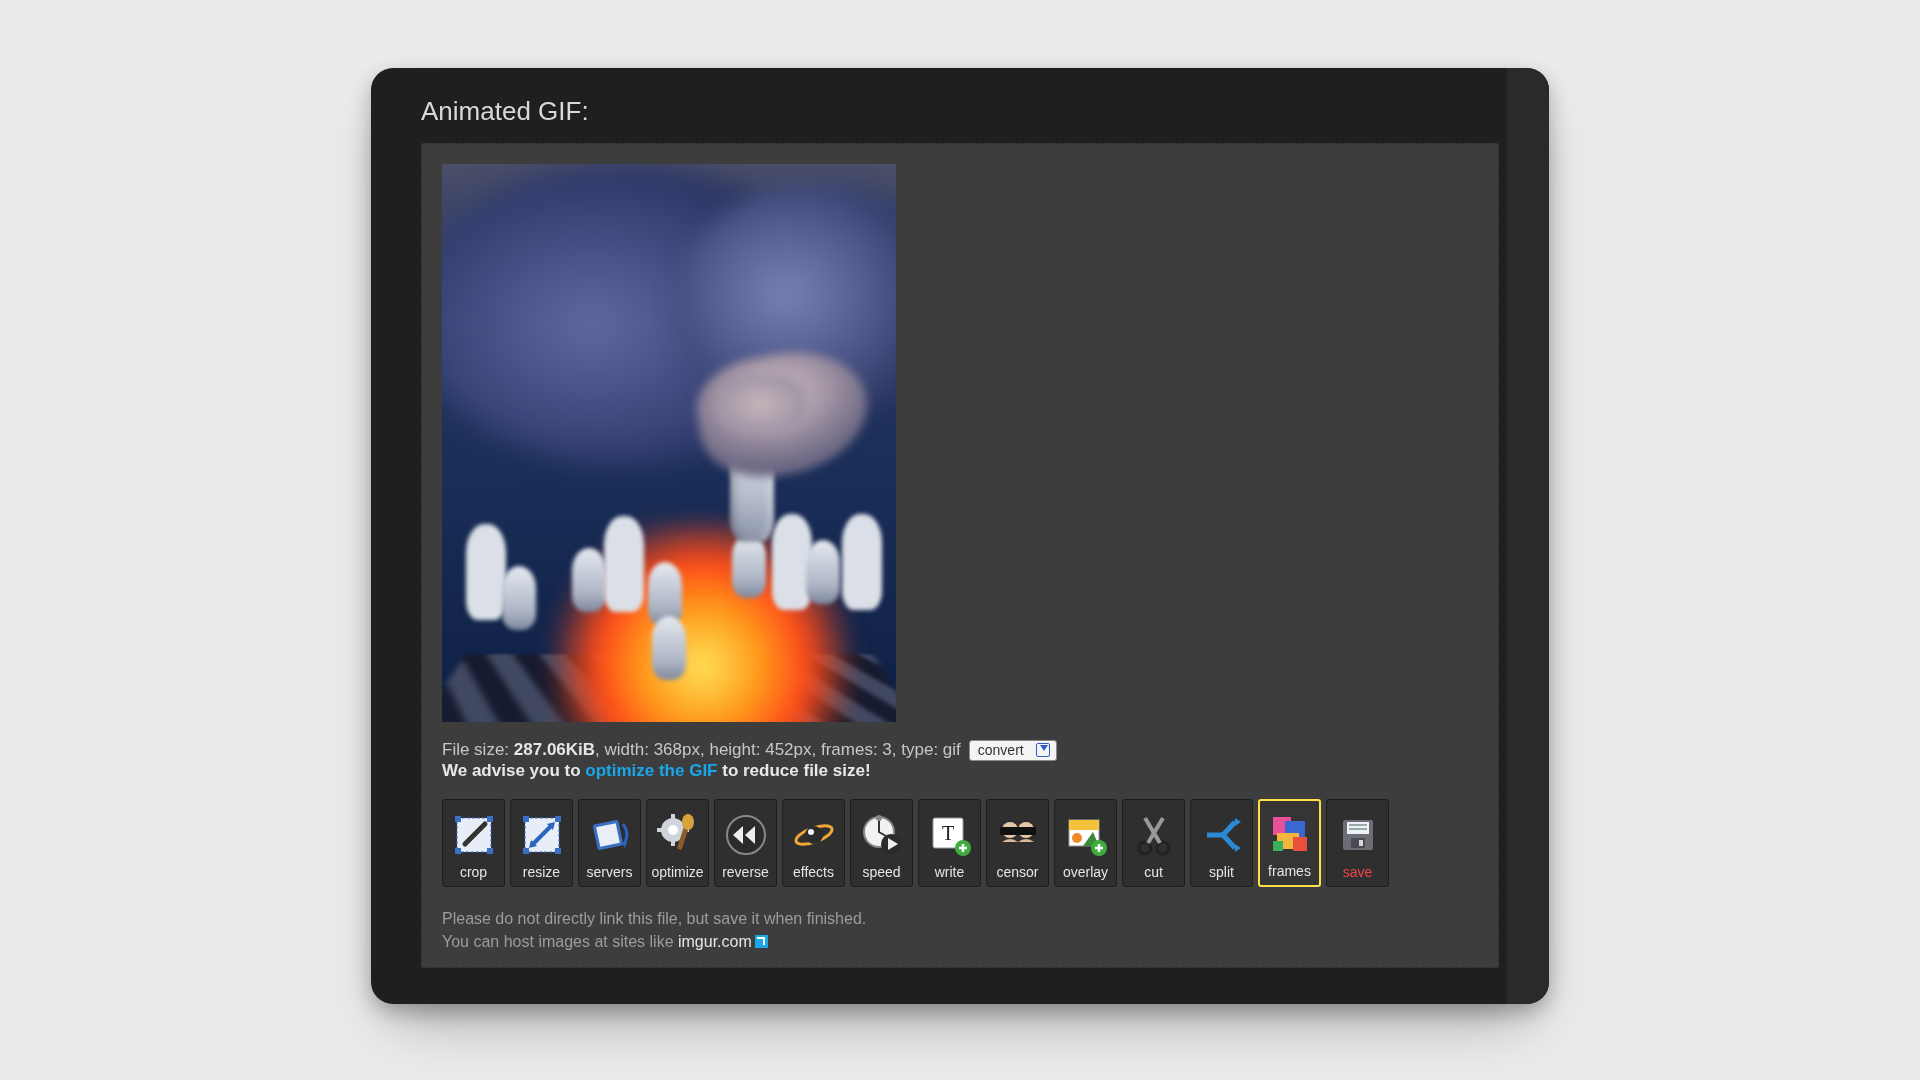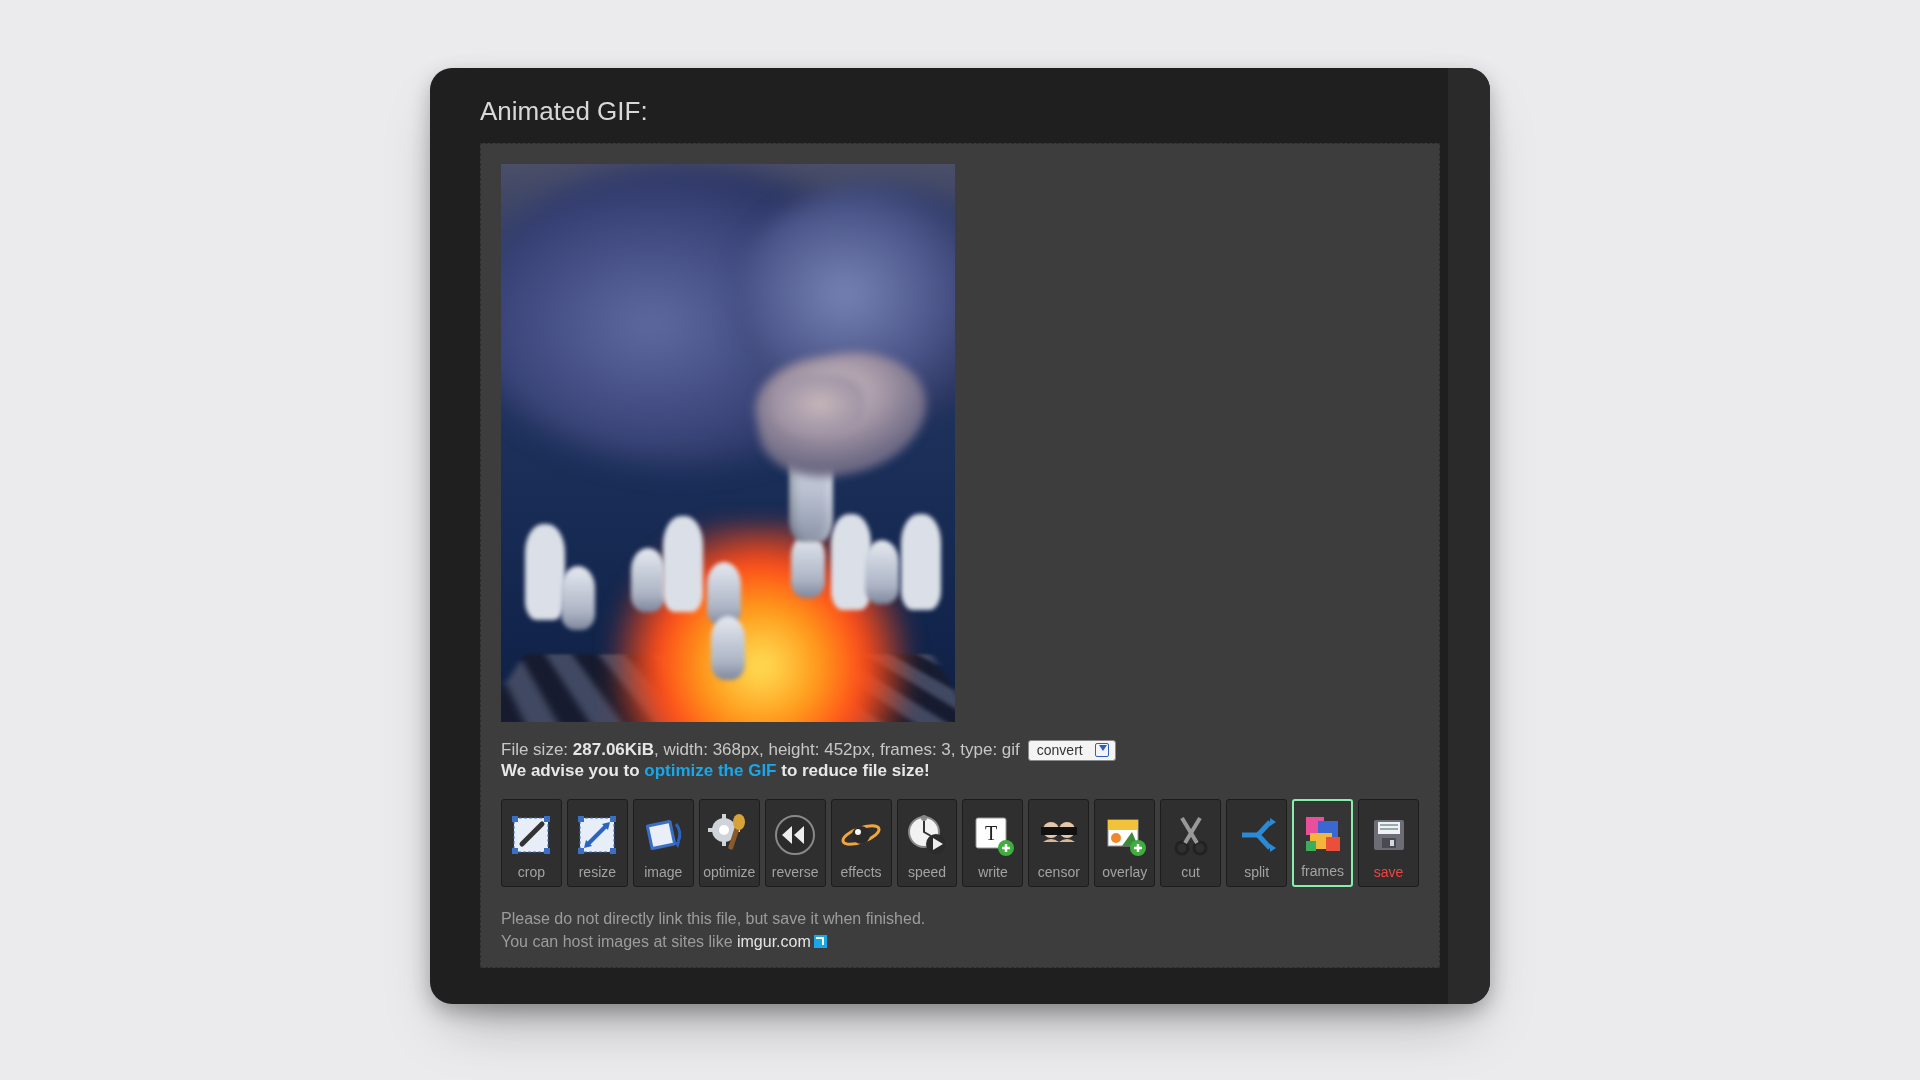--- a/index.html
+++ b/index.html
@@ -7,21 +7,21 @@
     background: #ebebee;
     font-family: "Segoe UI", Arial, sans-serif;
     width: 1920px;
     height: 1080px;
     display: flex;
     align-items: flex-start;
     justify-content: center;
     padding-top: 68px;
   }
   .app-window {
-    width: 1060px;
+    width: 1178px;
     background: #1f1f1f;
     border-radius: 22px;
     box-shadow: 0 30px 60px -20px rgba(0,0,0,.35), 0 8px 20px rgba(0,0,0,.25);
     padding: 28px 50px 36px 50px;
     position: relative;
     overflow: hidden;
   }
   .app-window::after{
     content:"";
     position:absolute;
@@ -167,22 +167,22 @@
   }
   .advise a{color:#19a7ea;text-decoration:none}
   .toolbar{
     display:flex;gap:5px;margin-top:18px;
   }
   .tool{
     width:63px;height:88px;background:#2f2f2f;border:1px solid #1c1c1c;border-radius:3px;
     display:flex;flex-direction:column;align-items:center;justify-content:flex-end;
     padding-bottom:6px;cursor:pointer;position:relative;
   }
-  .tool.active{border:2px solid #86efac;background:#353535}
-  .tool .lbl{color:#a3a3a3;font-size:14px;margin-top:4px}
+  .tool.active{border:2px solid #fde047;background:#353535}
+  .tool .lbl{color:#e5e5e5;font-size:14px;margin-top:4px}
   .tool.save .lbl{color:#ef4444}
   .ticon{width:50px;height:50px;display:flex;align-items:center;justify-content:center}
 
   .notes{color:#9c9c9c;font-size:16px;line-height:1.45;margin-top:20px}
   .notes a{color:#e5e5e5;text-decoration:none}
   .ext-ico{display:inline-block;width:13px;height:13px;background:#19a7ea;margin-left:3px;position:relative;vertical-align:-1px}
   .ext-ico::after{content:"";position:absolute;top:2px;left:2px;width:6px;height:6px;border-top:2px solid #fff;border-right:2px solid #fff}
 </style>
 </head>
 <body>
@@ -260,21 +260,21 @@
 
       <div class="tool">
         <div class="ticon">
           <svg width="46" height="46" viewBox="0 0 46 46">
             <rect x="8" y="10" width="26" height="26" rx="2" fill="#3b6fc4" transform="rotate(-12 21 23)"></rect>
             <rect x="11" y="13" width="20" height="20" fill="#e9eef7" transform="rotate(-12 21 23)"></rect>
             <path d="M36 12 A16 16 0 0 1 38 30" fill="none" stroke="#2a64c0" stroke-width="3"></path>
             <path d="M40 30 L34 30 L38 36 Z" fill="#2a64c0"></path>
           </svg>
         </div>
-        <div class="lbl">image</div>
+        <div class="lbl">servers</div>
       </div>
 
       <div class="tool">
         <div class="ticon">
           <svg width="46" height="46" viewBox="0 0 46 46">
             <circle cx="18" cy="18" r="12" fill="#cfd4da"></circle>
             <circle cx="18" cy="18" r="5" fill="#fff"></circle>
             <g transform="translate(18 18)">
               <rect x="-2" y="-16" width="4" height="6" fill="#cfd4da"></rect>
                 <rect x="-2" y="10" width="4" height="6" fill="#cfd4da"></rect>

